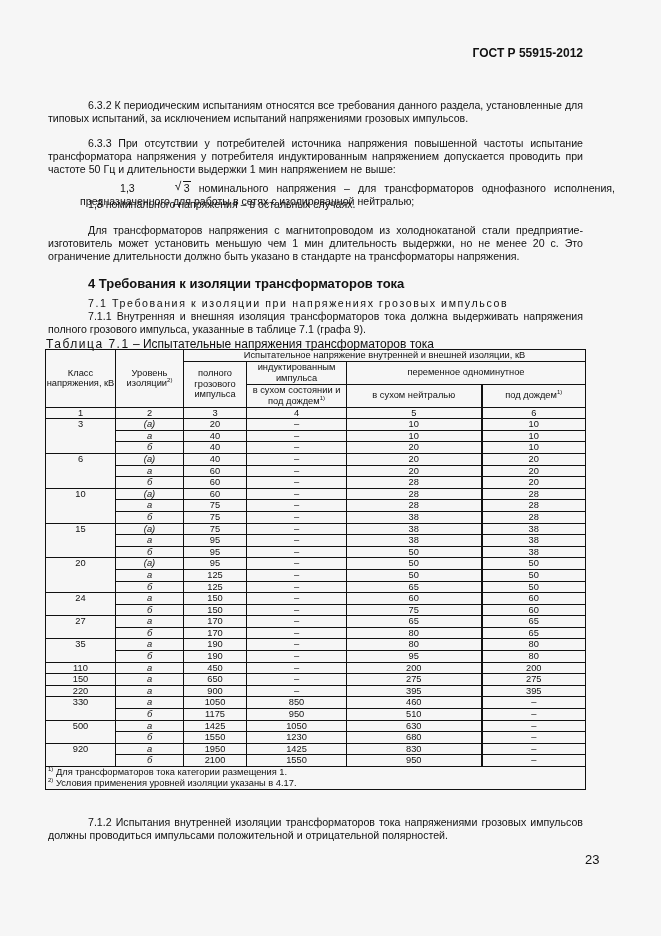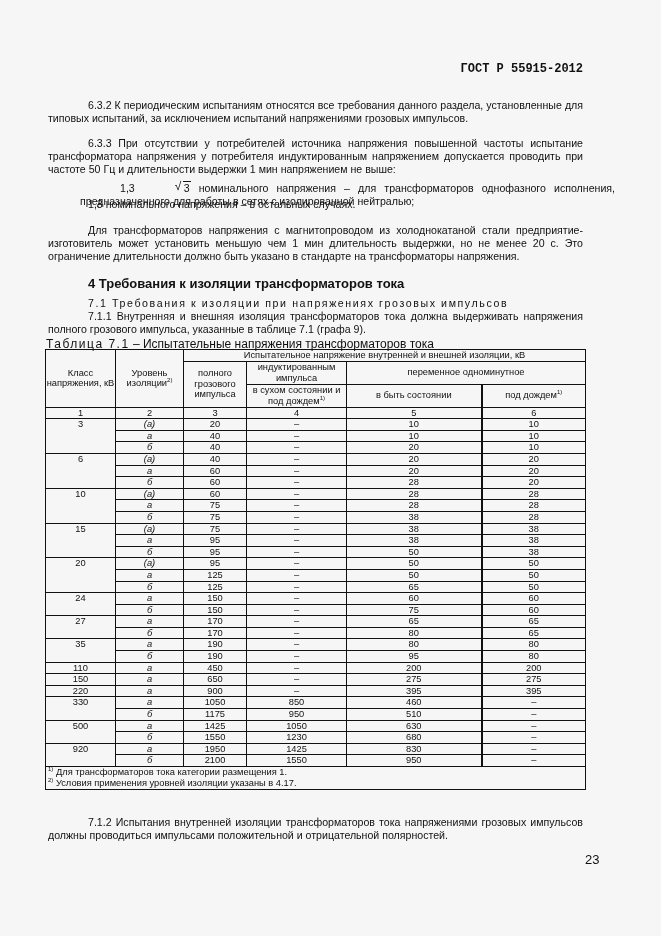--- a/index.html
+++ b/index.html
@@ -5,22 +5,22 @@
   html, body { margin: 0; padding: 0; }
   body {
     width: 661px; height: 936px;
     background: #f6f6f6;
     position: relative;
     overflow: hidden;
     font-family: "Liberation Sans", sans-serif;
     color: #111;
   }
   .page-header {
-    position: absolute; top: 62px; right: 78px;
-    font-weight: bold; font-size: 12px; font-family: Liberation Mono, monospace;
+    position: absolute; top: 46px; right: 78px;
+    font-weight: bold; font-size: 12px;
   }
   .para {
     position: absolute; left: 48px; width: 535px;
     font-size: 10.6px; line-height: 13px;
     text-align: justify;
   }
   .indent { text-indent: 40px; }
   .section-title {
     position: absolute; left: 88px; top: 276px;
     font-weight: bold; font-size: 13px;
@@ -103,21 +103,21 @@
       <th rowspan="3"><span>Уровень изоляции</span><sup>2)</sup></th>
       <th colspan="4"><span>Испытательное напряжение внутренней и внешней изоляции, кВ</span></th>
     </tr>
     <tr>
       <th rowspan="2"><span>полного грозового импульса</span></th>
       <th style="height:22px;"><span>индуктированным импульса</span></th>
       <th colspan="2"><span>переменное одноминутное</span></th>
     </tr>
     <tr>
       <th style="height:22px;"><span>в сухом состоянии и под дождем</span><sup>1)</sup></th>
-      <th><span>в быть состоянии</span></th>
+      <th><span>в сухом нейтралью</span></th>
       <th class="thick-left"><span>под дождем</span><sup>1)</sup></th>
     </tr>
     <tr>
       <th>1</th>
       <th>2</th>
       <th>3</th>
       <th>4</th>
       <th>5</th>
       <th class="thick-left">6</th>
     </tr>

